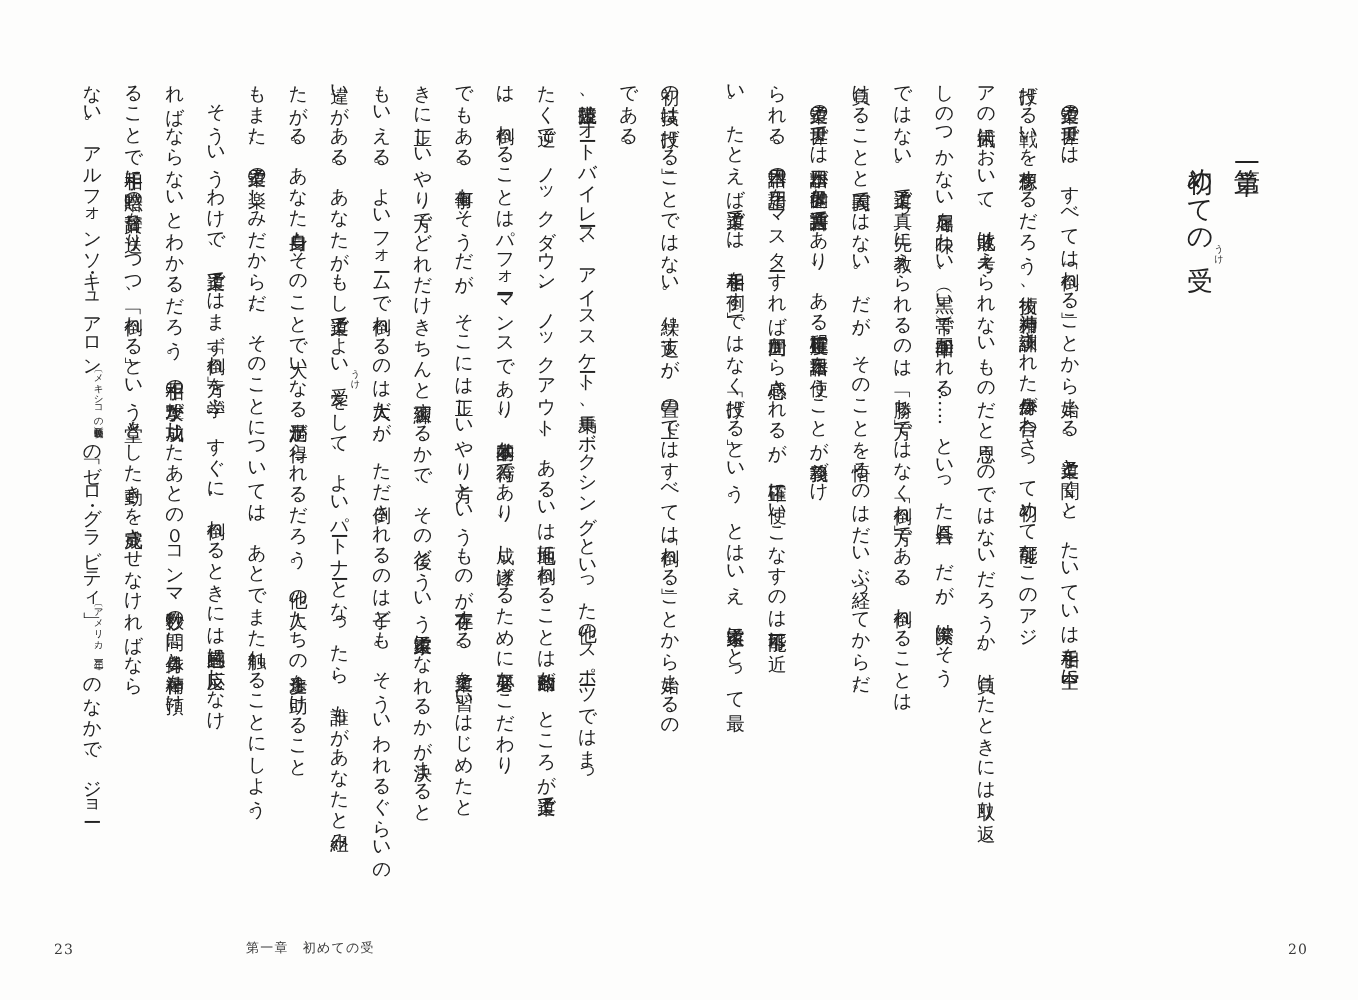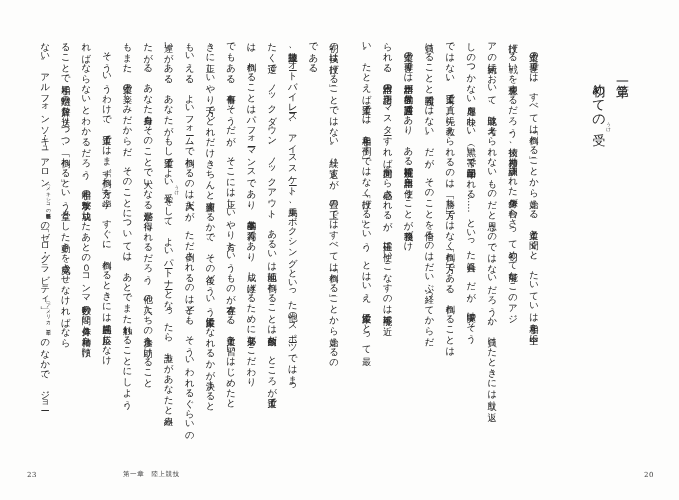--- a/index.html
+++ b/index.html
@@ -128,21 +128,21 @@
         <p class="tcol">もいえる。よいフォームで倒れるのは大人だが、ただ倒されるのは子ども。そういわれるぐらいの</p>
         <p class="tcol">違いがある。あなたがもし柔道でよい<ruby>受<rt>うけ</rt></ruby>をして、よいパートナーとなったら、誰もがあなたと組み</p>
         <p class="tcol">たがる。あなた自身もそのことで大いなる満足が得られるだろう。他の人たちの進歩を助けること</p>
         <p class="tcol">もまた、柔道の楽しみだからだ。そのことについては、あとでまた触れることにしよう。</p>
         <p class="tcol">　そういうわけで、柔道ではまず「倒れ方」を学ぶ。すぐに、倒れるときには直感的に反応しなけ</p>
         <p class="tcol">ればならないとわかるだろう。相手の攻撃が成功したあとの０コンマ数秒の間に身体と精神を預け</p>
         <p class="tcol">ることで相手に暗黙の賛辞を送りつつ、「倒れる」という堂々とした動きを完成させなければなら</p>
         <p class="tcol">ない。アルフォンソ・キュアロン<span class="warichu">〔メキシコの映画監督〕</span>の「ゼロ・グラビティ」<span class="warichu">〔アメリカ、二〇一三年〕</span>のなかで、ジョー</p>
       </div>
     <div class="pagenum pagenum-left">23</div>
-    <div class="running-head">第一章　陸上競技</div>
+    <div class="running-head">第一章　初めての受</div>
   </div>
 
   <div class="page page-right">
     <div class="chapter-heading">
       <p class="chapter-label">第一章</p>
       <p class="chapter-title">初めての<ruby>受<rt>うけ</rt></ruby></p>
     </div>
     <div class="vbody">
         <p class="tcol">　柔道の世界では、すべては「倒れる」ことから始まる。柔道と聞くと、たいていは相手を空中に</p>
         <p class="tcol">投げる戦いを想像するだろう。技術、精神力、訓練された身体が合わさって初めて可能なこのアジ</p>

